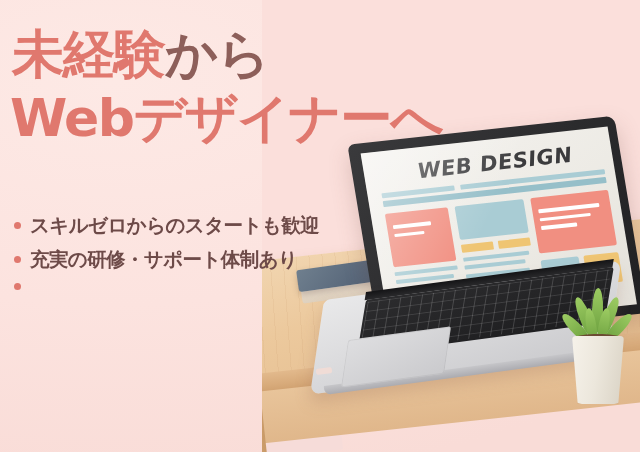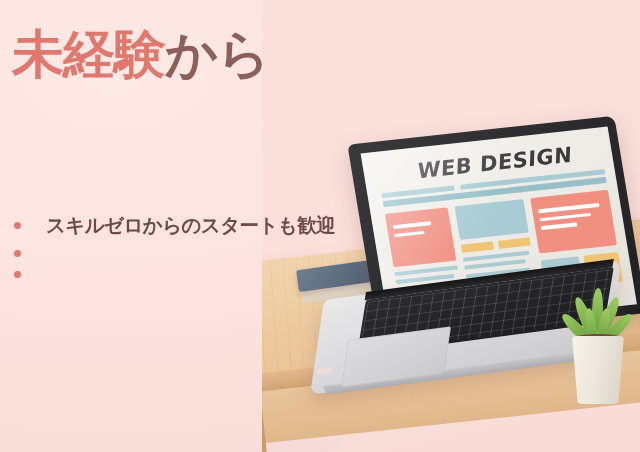--- a/index.html
+++ b/index.html
@@ -244,21 +244,21 @@
     margin:0 0 14px 0;
     white-space:nowrap;
   }
   .dot{
     width:7px;height:7px;border-radius:50%;
     background:#e0786e;flex:0 0 auto;
   }
   .btext{
     font-family:"DejaVu Sans","Liberation Sans",sans-serif;
     font-weight:bold;font-size:19.5px;color:#6d4a48;
-    letter-spacing:-.6px;line-height:1;margin-left:16px;
+    letter-spacing:-.6px;line-height:1;
   }
 </style>
 </head>
 <body>
 
 <div id="banner">
 
   <div class="bg-sheen"></div>
   <div class="dot-field"></div>
   <div class="left-rail"></div>
@@ -360,29 +360,31 @@
         <div class="soil"></div>
         <div class="pot"></div>
       </div>
     </div>
   </div>
 
   <div class="copy">
 
     <div class="h-line line1"><span class="red">未経験</span><span class="brown">から</span></div>
 
+    <div class="h-line line2 red">Webデザイナーへ</div>
 
 
     <div class="bullets">
       <div class="bullet">
         <span class="dot"></span>
         <span class="btext">スキルゼロからのスタートも歓迎</span>
       </div>
       <div class="bullet">
         <span class="dot"></span>
+        <span class="btext">充実の研修・サポート体制あり</span>
       </div>
       <div class="bullet">
         <span class="dot"></span>
       </div>
     </div>
 
   </div>
 </div>
 
 </body></html>

